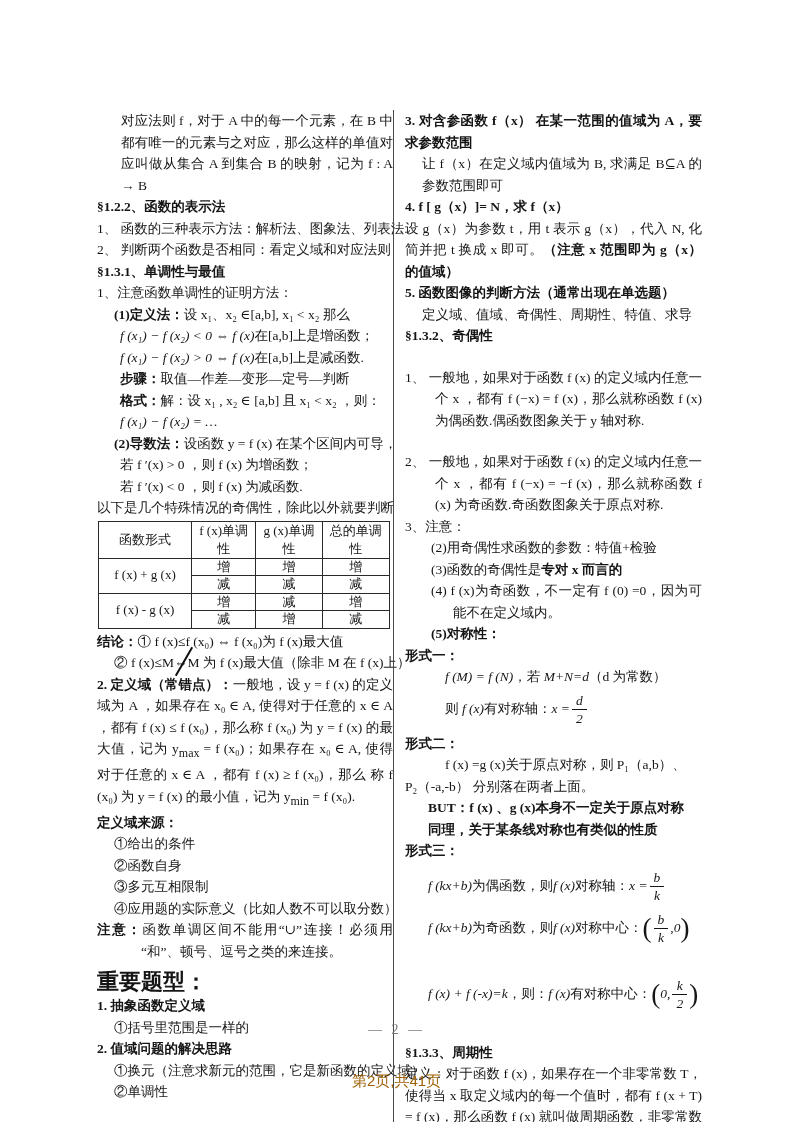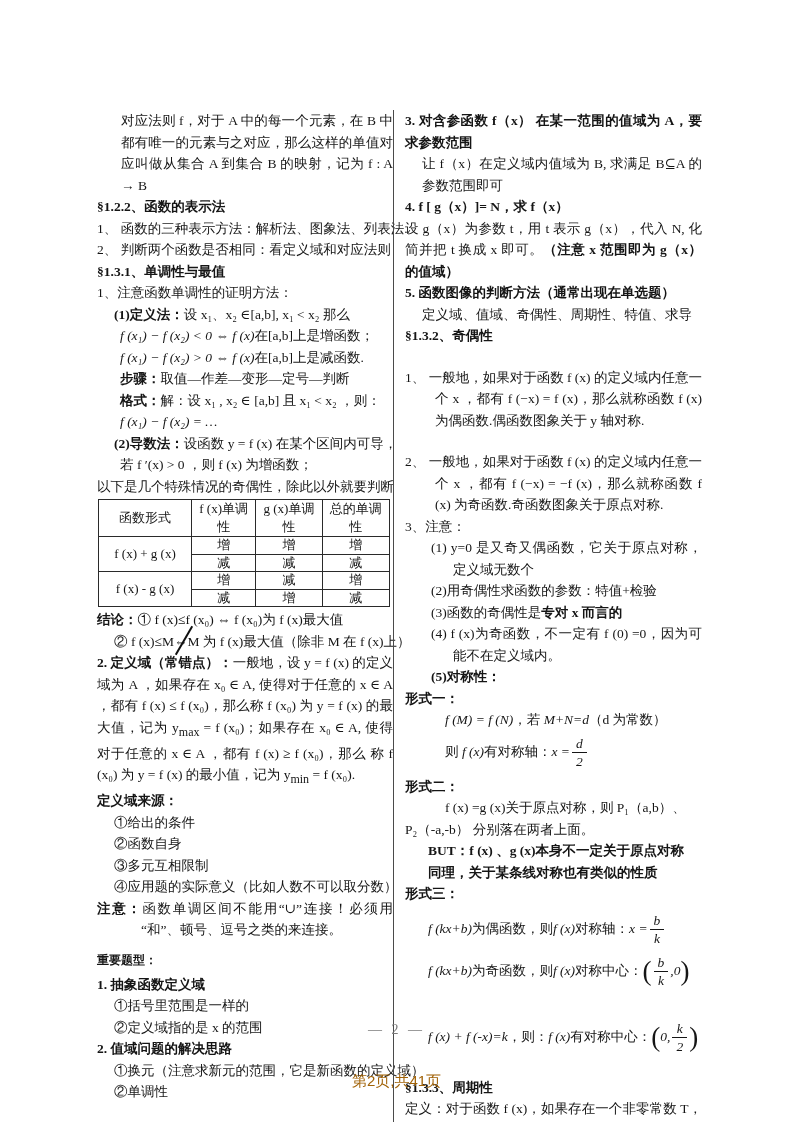--- a/index.html
+++ b/index.html
@@ -13,37 +13,37 @@
   .mi{font-style:italic;}
   .j{text-align:justify;}
   .nw{white-space:nowrap;}
   .intro{padding-left:24px;}
   .ind1{padding-left:17px;}
   .ind2{padding-left:23px;}
   .ind3{padding-left:40px;}
   .hang{padding-left:44px;text-indent:-44px;}
   .hang2{padding-left:30px;text-indent:-30px;margin-top:20px;}
   .ni{padding-left:48px;text-indent:-22px;}
-  .imp{font-size:12px;line-height:27px;}
+  .imp{font-size:22px;line-height:27px;}
   sub{font-size:12px;}
   .mono-table{border-collapse:collapse;width:292px;margin:2px 0 2px 1px;font-size:13px;}
   .mono-table th,.mono-table td{border:1px solid #2a2a2a;text-align:center;padding:0 2px;
         font-weight:normal;line-height:16.5px;height:16px;}
   .mono-table th{line-height:18px;height:18px;}
   .mono-table .c0{width:88px;}
   .frac{display:inline-block;vertical-align:middle;text-align:center;font-style:italic;line-height:1;margin:0 2px;}
   .fnum{display:block;border-bottom:1px solid #151515;padding:1px 4px 2px;}
   .fden{display:block;padding:2px 4px 1px;}
   .fracline{margin:5px 0;}
   .bigp{font-size:27px;vertical-align:middle;line-height:1;display:inline-block;font-style:normal;}
   .rel{position:relative;display:inline-block;}
   .strike{position:absolute;left:9px;top:-7px;width:2px;height:33px;background:#101010;transform:rotate(30deg);}
   .gap6{margin-top:6px;}
   .gap8{margin-top:8px;}
-  .gap14{margin-top:22px;}
+  .gap14{margin-top:30px;}
   .gap16{margin-top:32px;}
   .footer-dash{position:absolute;top:1022px;left:0;width:793px;text-align:center;color:#7a7a7a;
         font-size:14px;letter-spacing:3px;}
   .footer-info{position:absolute;top:1072px;left:0;width:793px;text-align:center;color:#a16207;
         font-size:15px;font-family:"Liberation Sans","DejaVu Sans",sans-serif;}
 </style>
 </head>
 <body>
 
 <div class="page">
@@ -61,20 +61,21 @@
 
       <p class="ind1 nw"><span class="b">(1)定义法：</span><span>设 x₁、x₂ ∈[a,b], x₁ &lt; x₂ 那么</span></p>
       <p class="ind2 nw"><span class="mi">f (x₁) − f (x₂) &lt; 0 ⇔ f (x)</span><span>在[a,b]上是增函数；</span></p>
       <p class="ind2 nw"><span class="mi">f (x₁) − f (x₂) &gt; 0 ⇔ f (x)</span><span>在[a,b]上是减函数.</span></p>
       <p class="ind2 nw"><span class="b">步骤：</span><span>取值—作差—变形—定号—判断</span></p>
       <p class="ind2 nw"><span class="b">格式：</span><span>解：设 x₁ , x₂ ∈ [a,b] 且 x₁ &lt; x₂ ，则：</span></p>
       <p class="ind2 mi">f (x₁) − f (x₂) = …</p>
 
       <p class="ind1 nw"><span class="b">(2)导数法：</span><span>设函数 y = f (x) 在某个区间内可导，</span></p>
       <p class="ind2">若 f ′(x) &gt; 0 ，则 f (x) 为增函数；</p>
+      <p class="ind2">若 f ′(x) &lt; 0 ，则 f (x) 为减函数.</p>
 
       <p class="nw">以下是几个特殊情况的奇偶性，除此以外就要判断</p>
 
       <table class="mono-table">
         <tbody>
             <tr>
           <th class="c0">函数形式</th>
           <th>f (x)单调性</th>
           <th>g (x)单调性</th>
           <th>总的单调性</th>
@@ -114,21 +115,20 @@
       <p class="ind1">②函数自身</p>
       <p class="ind1">③多元互相限制</p>
       <p class="ind1 nw">④应用题的实际意义（比如人数不可以取分数）</p>
 
       <p class="hang j"><span class="b">注意：</span><span>函数单调区间不能用“∪”连接！必须用“和”、顿号、逗号之类的来连接。</span></p>
 
       <p class="b imp gap6">重要题型：</p>
 
       <p class="b">1. 抽象函数定义域</p>
       <p class="ind1">①括号里范围是一样的</p>
-      <p class="ind1">②定义域指的是 x 的范围</p>
 
       <p class="b">2. 值域问题的解决思路</p>
       <p class="ind1 nw">①换元（注意求新元的范围，它是新函数的定义域）</p>
       <p class="ind1">②单调性</p>
 
     </div>
 
     <div class="col-right">
       <p class="b j">3. 对含参函数 f（x） 在某一范围的值域为 A，要求参数范围</p>
       <p class="ind1 j">让 f（x）在定义域内值域为 B, 求满足 B⊆A 的参数范围即可</p>
@@ -137,21 +137,20 @@
       <p class="j"><span>设 g（x）为参数 t，用 t 表示 g（x），代入 N, 化简并把 t 换成 x 即可。</span><span class="b">（注意 x 范围即为 g（x）的值域）</span></p>
 
       <p class="b nw">5. 函数图像的判断方法（通常出现在单选题）</p>
       <p class="ind1 nw">定义域、值域、奇偶性、周期性、特值、求导</p>
 
       <p class="b">§1.3.2、奇偶性</p>
       <p class="hang2 j">1、 一般地，如果对于函数 f (x) 的定义域内任意一个 x ，都有 f (−x) = f (x)，那么就称函数 f (x) 为偶函数.偶函数图象关于 y 轴对称.</p>
       <p class="hang2 j">2、 一般地，如果对于函数 f (x) 的定义域内任意一个 x ，都有 f (−x) = −f (x)，那么就称函数 f (x) 为奇函数.奇函数图象关于原点对称.</p>
       <p>3、注意：</p>
 
-      <p class="ni j">(1) y=0 是又奇又偶函数，它关于原点对称，定义域无数个</p>
       <p class="ni">(2)用奇偶性求函数的参数：特值+检验</p>
       <p class="ni"><span>(3)函数的奇偶性是</span><span class="b">专对 x 而言的</span></p>
       <p class="ni j">(4) f (x)为奇函数，不一定有 f (0) =0，因为可能不在定义域内。</p>
       <p class="ni b">(5)对称性：</p>
 
       <p class="b">形式一：</p>
       <p class="ind3 nw"><span class="mi">f (M) = f (N)</span><span>，若 </span><span class="mi">M+N=d</span><span>（d 为常数）</span></p>
       <p class="ind3 fracline nw"><span>则 </span><span class="mi">f (x)</span><span>有对称轴：</span><span class="mi">x =</span><span class="frac"><span class="fnum">d</span><span class="fden">2</span></span></p>
 
       <p class="b gap6">形式二：</p>

